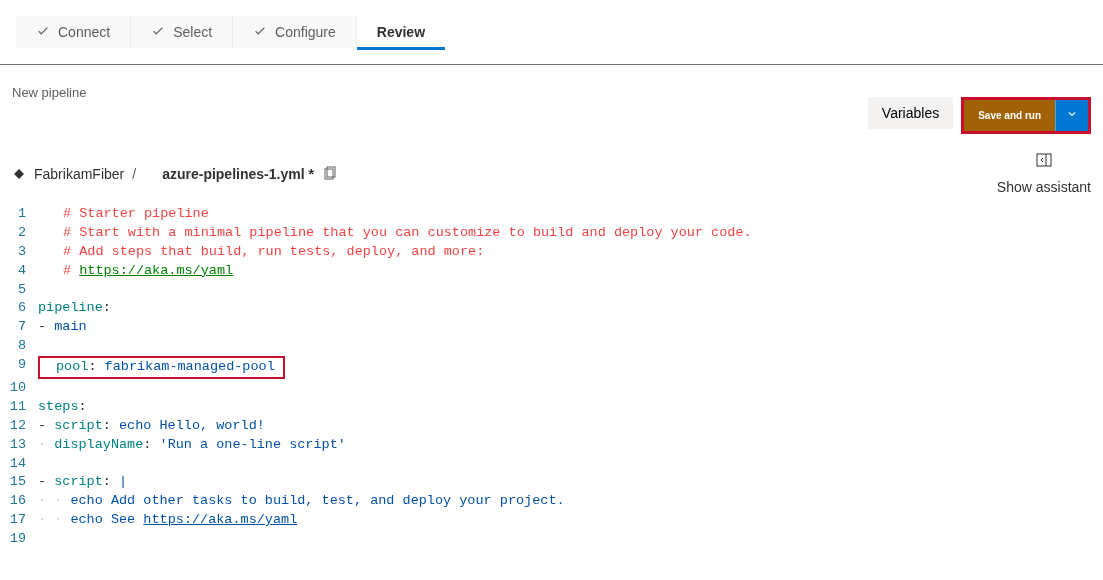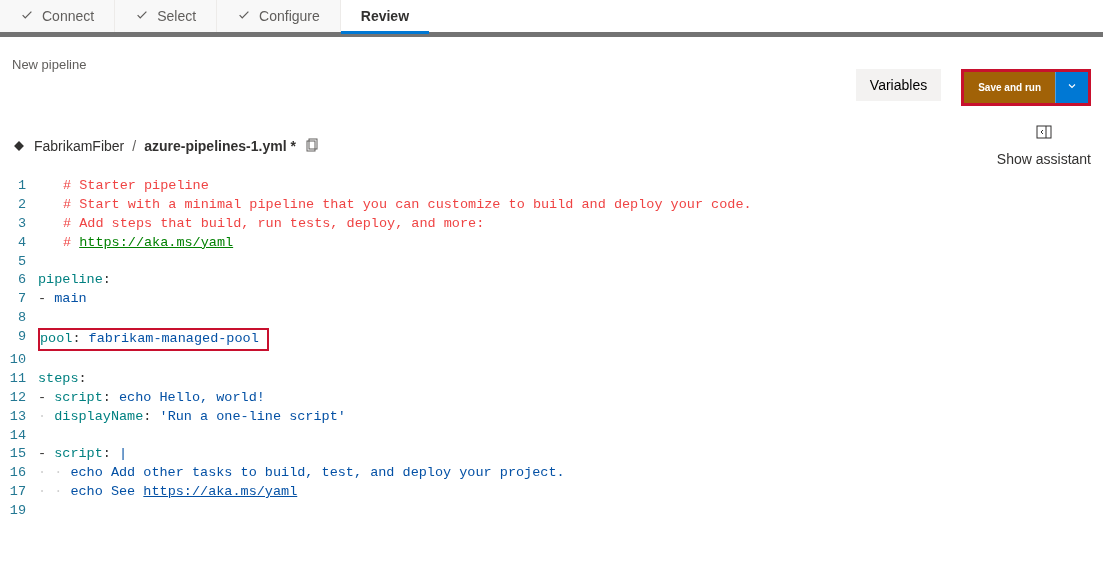--- a/index.html
+++ b/index.html
@@ -7,42 +7,42 @@
       font-family: "Segoe UI", -apple-system, BlinkMacSystemFont, sans-serif;
       font-size: 14px;
       color: #323130;
       background: #fff;
       width: 1103px;
       height: 580px;
       overflow: hidden;
     }
 
     
-    .wizard { display: flex; border-bottom: 5px solid #737373; padding: 0; }
+    .wizard { display: flex; border-bottom: 1px solid #737373; padding: 16px; }
     .wizard-step {
       display: flex; align-items: center;
       padding: 8px 20px;
       color: #605e5c;
       cursor: pointer;
       position: relative;
       border-right: 1px solid #edebe9;
     }
     .wizard-step.active { color: #323130; font-weight: 600; border-right: none; }
     .wizard-step.active::after {
       content: ''; position: absolute; bottom: -2px; left: 0; right: 0; height: 3px;
       background: #0078d4;
     }
     .wizard-step .check { margin-right: 8px; display: inline-block; width: 14px; height: 14px; }
     .wizard-step.done { background: #f8f8f8; }
 
     .header { display: flex; justify-content: space-between; align-items: flex-start; padding: 20px 12px 0 12px; }
     .header-left .breadcrumb { color: #605e5c; font-size: 13px; }
     .header-left .title { font-size: 28px; font-weight: 700; }
 
-    .header-right { display: flex; align-items: flex-start; gap: 20px; padding-top: 12px; padding-left: 20px; }
+    .header-right { display: flex; align-items: flex-start; gap: 8px; padding-top: 12px; padding-left: 20px; }
     .btn-variables {
       background: #f3f2f1; border: none; padding: 8px 14px; font-size: 14px; cursor: pointer;
       font-family: inherit;
     }
     .save-run-wrap {
       display: flex;
       border: 3px solid #c8102e;
     }
     .btn-save-run {
       background: #a16207; color: #fff; border: none; padding: 8px 14px; font-size: 10px;
@@ -53,21 +53,21 @@
       padding: 8px 10px; cursor: pointer; display: flex; align-items: center;
     }
 
     .sub-bar {
       display: flex; justify-content: space-between; align-items: center;
       padding: 18px 12px 6px 12px;
     }
     .path { display: flex; align-items: center; gap: 8px; font-size: 14px; }
     .path .diamond { width: 14px; height: 14px; }
     .path .sep { color: #605e5c; }
-    .path .file { font-weight: 600; }
+    .path .file { font-weight: 600; margin-left: 18px; }
     .path .copy-icon { width: 16px; height: 16px; cursor: pointer; }
     .show-assist {
       display: flex; align-items: center; gap: 8px; cursor: pointer;
       color: #323130;
       flex-direction: column;
     }
 
     
     .editor {
       font-family: "Consolas", "Courier New", monospace;
@@ -87,21 +87,21 @@
     .c-dash { color: #323130; }
     .c-link { color: #008000; text-decoration: underline; }
     .c-url-str { color: #0451a5; text-decoration: underline; }
 
     .line.hi .gutter { background: transparent; }
     .line.hi .code-wrap {
       border-top: 2px solid #c8102e; border-bottom: 2px solid #c8102e;
     }
     .hi-left { border-left: 2px solid #c8102e; }
     .hi-right { border-right: 2px solid #c8102e; padding-right: 8px; }
-    .code-wrap { display: inline-block; }
+    .code-wrap { display: inline-block; padding-left: 16px; }
 
     .indent-guide { color: #d0d0d0; }
   </style>
 </head>
 <body>
 
 <div class="wizard">
   <div class="wizard-step done">
     <span class="check">
       <svg viewBox="0 0 16 16" width="14" height="14">

